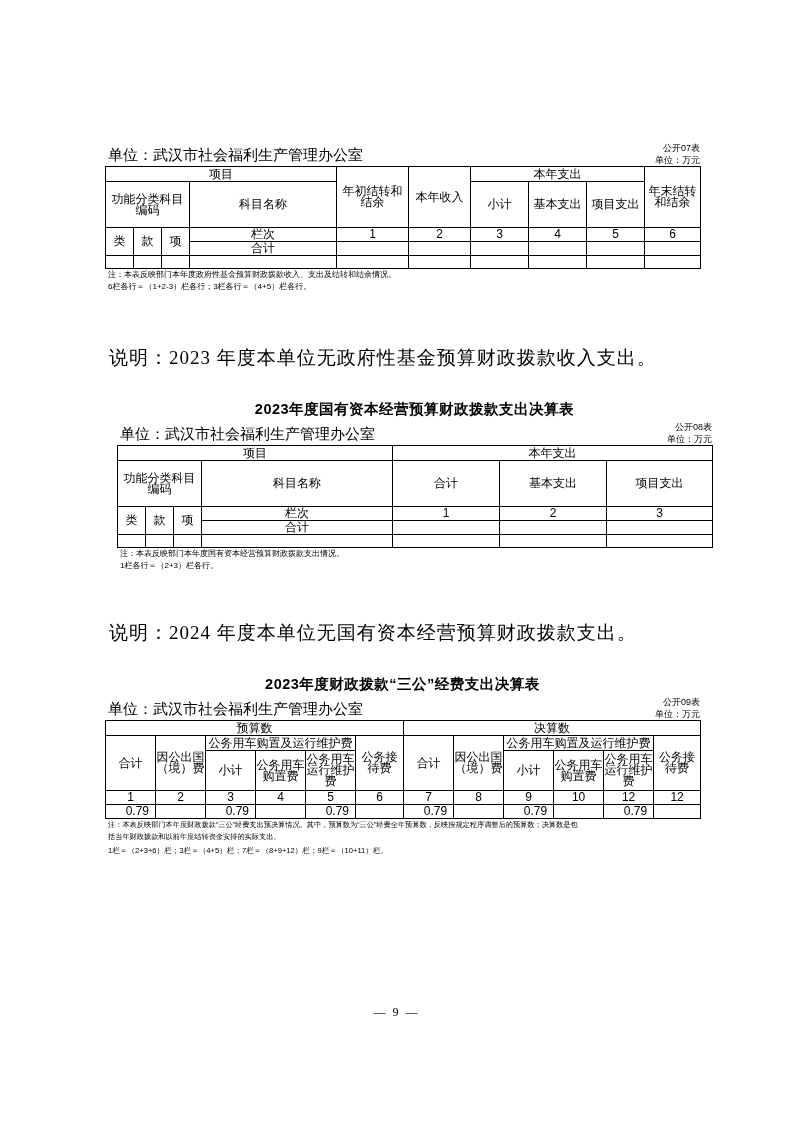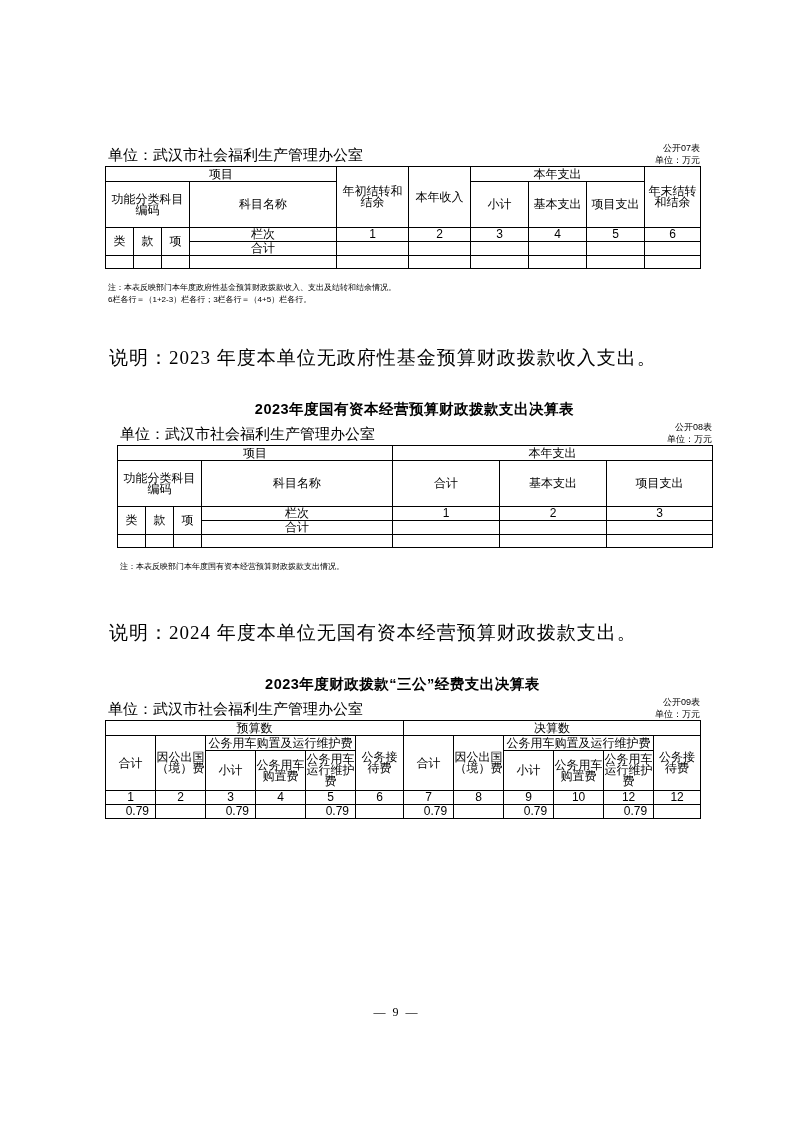--- a/index.html
+++ b/index.html
@@ -75,21 +75,21 @@
   }
   .h-grp { height: 15px; }
   .h-sub { height: 46px; }
   .h-num { height: 14px; }
   .h-row { height: 14px; }
   .h-empty { height: 13px; }
 
   .notes {
     font-size: 8px;
     line-height: 11.5px;
-    margin-top: 13px;
+    margin-top: 0;
     padding-left: 3px;
   }
   .notes div { white-space: nowrap; }
   .note-gap { height: 3px; }
 
   .statement {
     font-family: "Liberation Serif", "DejaVu Serif", serif;
     font-size: 19px;
     letter-spacing: 1px;
     padding-left: 4px;
@@ -249,20 +249,21 @@
           <td></td>
           <td></td>
           <td></td>
           <td></td>
         </tr>
       </tbody>
     </table>
 
     <div class="notes">
       <div>注：本表反映部门本年度国有资本经营预算财政拨款支出情况。</div>
+      <div>1栏各行＝（2+3）栏各行。</div>
     </div>
   </div>
 
   <div class="section statement" style="top:620px;">说明：2024 年度本单位无国有资本经营预算财政拨款支出。</div>
 
   <div class="section" style="top:675px;">
 
     <div class="tbl-title">2023年度财政拨款“三公”经费支出决算表</div>
 
     <div class="meta-row">
@@ -335,17 +336,23 @@
           <td style="text-align:right;padding-right:6px">0.79</td>
           <td style="text-align:right;padding-right:6px"></td>
           <td style="text-align:right;padding-right:6px">0.79</td>
           <td style="text-align:right;padding-right:6px"></td>
           <td style="text-align:right;padding-right:6px">0.79</td>
           <td style="text-align:right;padding-right:6px"></td>
         </tr>
       </tbody>
     </table>
 
+    <div class="notes">
+      <div style="font-size:7.2px">注：本表反映部门本年度财政拨款“三公”经费支出预决算情况。其中，预算数为“三公”经费全年预算数，反映按规定程序调整后的预算数；决算数是包</div>
+      <div style="font-size:7.2px">括当年财政拨款和以前年度结转资金安排的实际支出。</div>
+      <div class="note-gap"></div>
+      <div style="font-size:7.6px">1栏＝（2+3+6）栏；3栏＝（4+5）栏；7栏＝（8+9+12）栏；9栏＝（10+11）栏。</div>
+    </div>
   </div>
 
   <div class="pagenum" style="top:1005px;">— 9 —</div>
 
 </div>
 
 </body></html>

